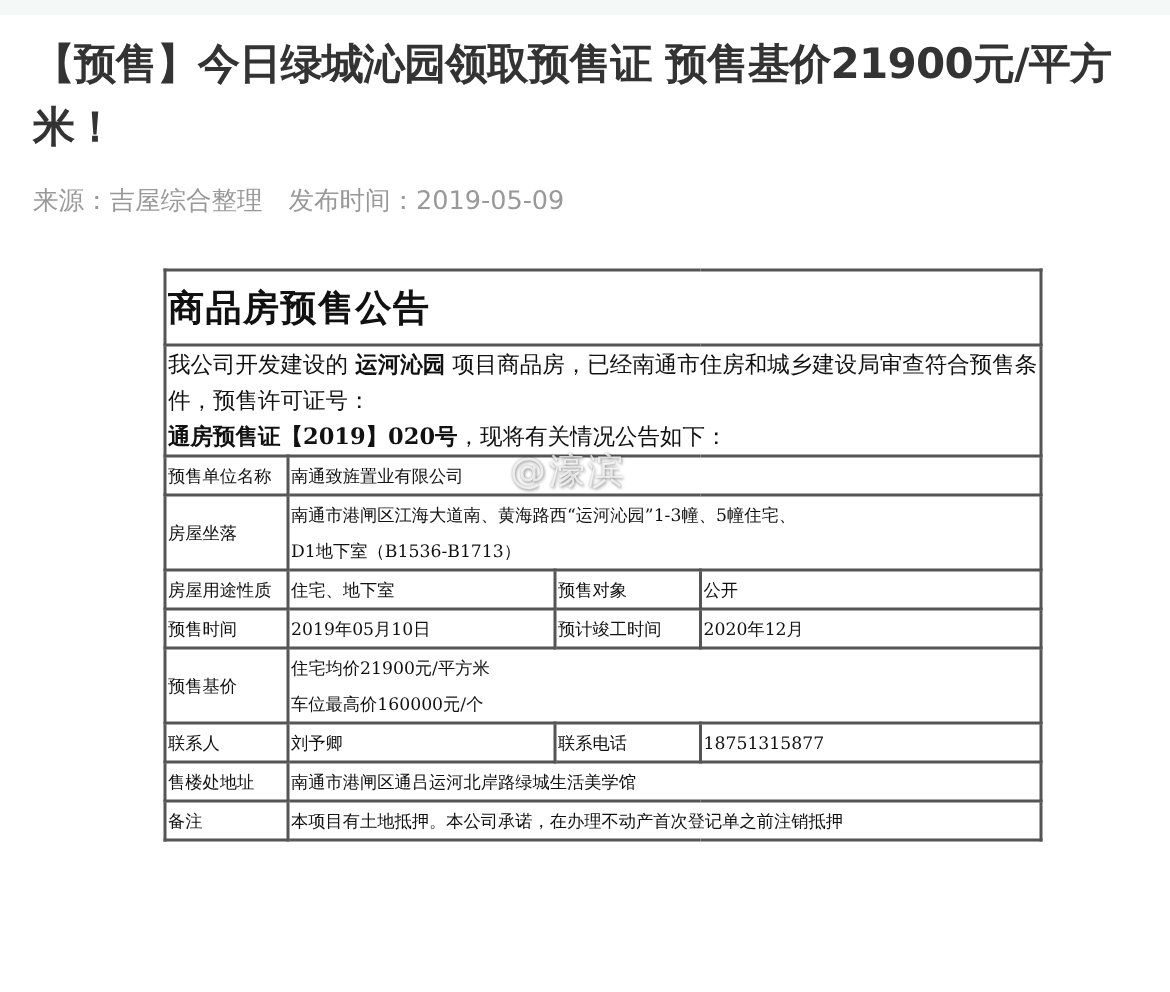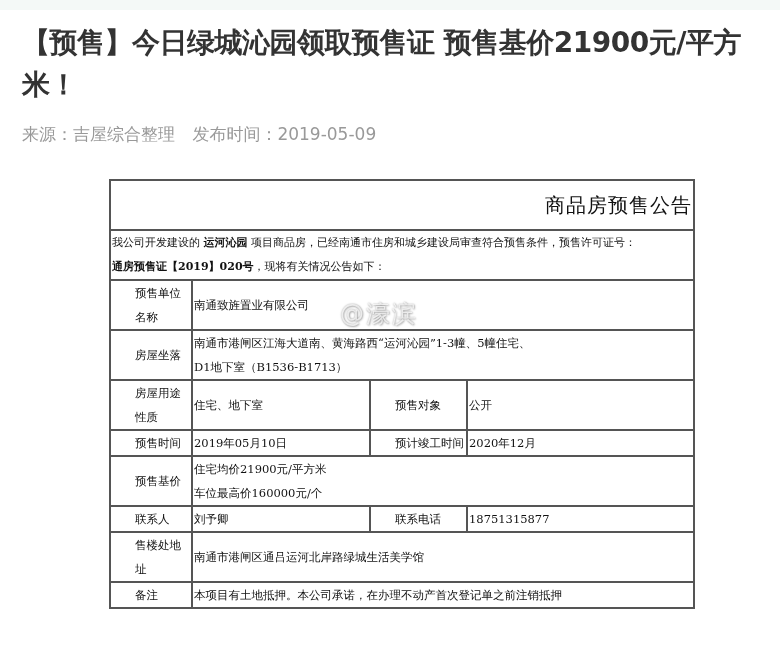--- a/index.html
+++ b/index.html
@@ -32,28 +32,28 @@
     font-size: 11.5px; color: #111111;
     table-layout: fixed;
   }
   table.notice td {
     border: 2px solid #555555;
     padding: 0 1px;
     vertical-align: middle;
     line-height: 24px;
     overflow: hidden;
   }
-  table.notice td.lbl { font-family: "DejaVu Sans", "Liberation Sans", sans-serif; font-weight: normal; padding-left: 24px; }
+  table.notice td.lbl { font-family: "DejaVu Sans", "Liberation Sans", sans-serif; font-weight: normal; }
   table.notice td.val { font-weight: normal; }
   td.heading {
-    height: 48px; text-align: right;
-    font-size: 20px; font-weight: normal; letter-spacing: 1px;
+    height: 48px; text-align: left;
+    font-size: 24px; font-weight: bold; letter-spacing: 1px;
     font-family: "DejaVu Sans", "Liberation Sans", sans-serif;
   }
-  td.intro { font-family: "DejaVu Sans", "Liberation Sans", sans-serif; font-size: 11px; line-height: 24px; }
+  td.intro { font-family: "DejaVu Sans", "Liberation Sans", sans-serif; font-size: 15px; line-height: 24px; }
   td.intro b { font-family: "DejaVu Serif", "Liberation Serif", serif; }
   tr.r1 td { height: 22px; }
   tr.r2 td { height: 46px; }
   .watermark {
     position: absolute; left: 340px; top: 298px;
     font-size: 24px; color: rgba(255,255,255,0.75);
     text-shadow: 0 0 2px rgba(0,0,0,0.35), 1px 1px 2px rgba(0,0,0,0.25);
     pointer-events: none; letter-spacing: 2px;
     font-family: "DejaVu Sans", sans-serif;
   }

